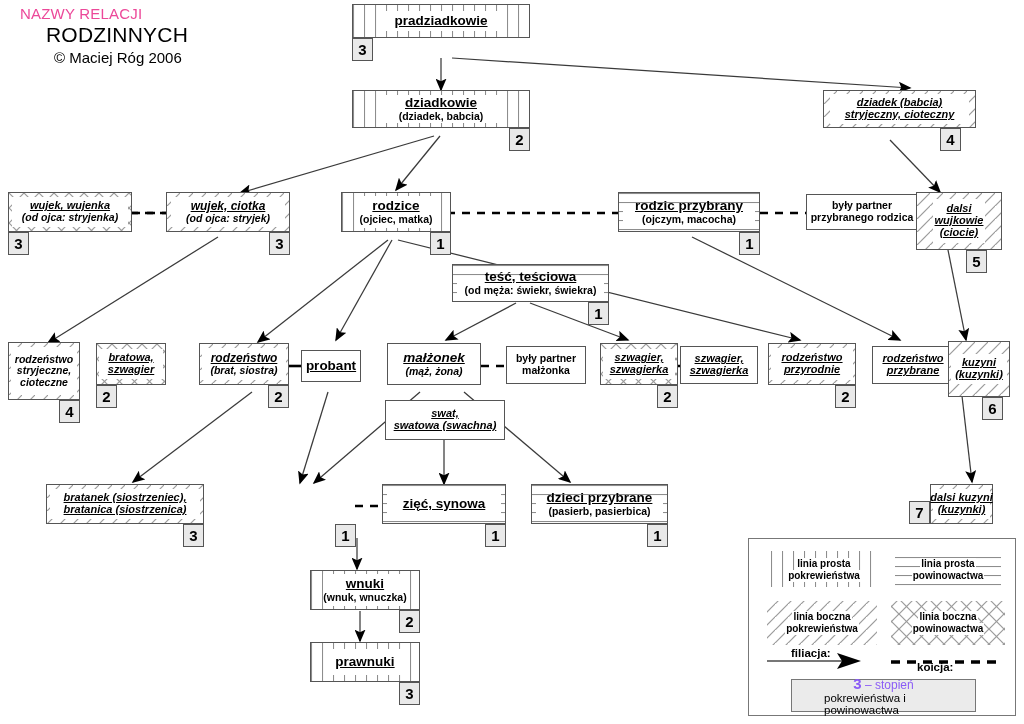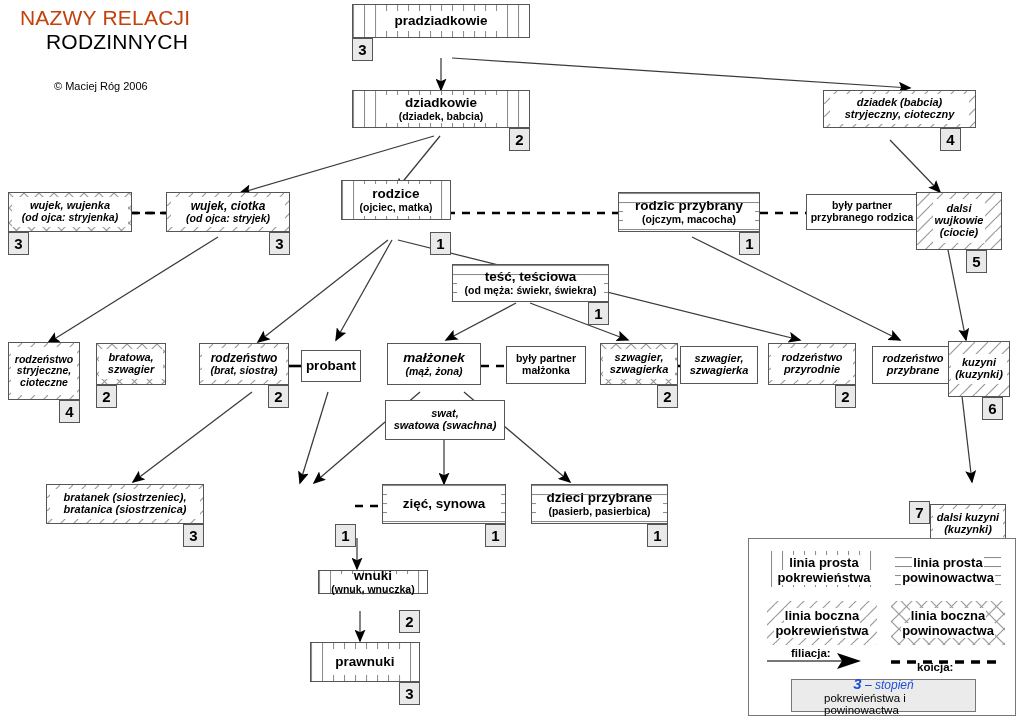--- a/index.html
+++ b/index.html
@@ -4,55 +4,55 @@
 <style>
   html,body{margin:0;padding:0;background:#ffffff;}
   body{
     width:1024px;height:724px;position:relative;overflow:hidden;
     font-family:"Liberation Sans","DejaVu Sans",sans-serif;
   }
   #stage{position:absolute;left:0;top:0;width:1024px;height:724px;}
 
   
   #title-block{position:absolute;left:20px;top:6px;width:300px;}
-  #title-block .t1{font-size:21px;font-weight:400;color:#c2410c;line-height:1.12;letter-spacing:.2px;}
+  #title-block .t1{font-size:15px;font-weight:400;color:#ec4899;line-height:1.12;letter-spacing:.2px;}
   #title-block .t2{font-size:21px;font-weight:400;color:#000;line-height:1.12;letter-spacing:.2px;padding-left:26px;}
-  #title-block .t3{font-size:11px;color:#000;padding-left:34px;padding-top:3px;margin-top:24px;}
+  #title-block .t3{font-size:15px;color:#000;padding-left:34px;padding-top:3px;}
 
   
   .node{position:absolute;box-sizing:border-box;border:1.4px solid #555;background:#fff;
         display:flex;flex-direction:column;align-items:center;justify-content:center;
         text-align:center;z-index:6;}
   .node .nb{position:relative;z-index:2;font-size:13.5px;font-weight:bold;color:#000;line-height:1.08;
-            padding:0 2px;white-space:nowrap;}
+            padding:0 2px;white-space:nowrap;text-decoration:underline;}
   .node .ns{position:relative;z-index:2;font-size:10.5px;font-weight:bold;color:#000;line-height:1.1;
             padding:0 2px;white-space:nowrap;}
   .node .nb.sm{font-size:12px;}
   .node .nb.xsm{font-size:11px;}
   .node.ital .nb,.node.ital .ns{font-style:italic;}
   .node .fill{position:absolute;left:0;top:0;right:0;bottom:0;z-index:0;}
   .node .txtbg{position:absolute;z-index:1;background:#fff;}
 
   
   .deg{position:absolute;box-sizing:border-box;border:1.3px solid #555;background:#e9e9e9;
        font-size:15px;font-weight:bold;color:#000;width:21px;height:23px;
        display:flex;align-items:center;justify-content:center;z-index:9;}
 
   
   #legend{position:absolute;left:748px;top:538px;width:268px;height:178px;
           border:1.6px solid #777;background:#fff;box-sizing:border-box;z-index:12;}
   .lg-cell{position:absolute;box-sizing:border-box;}
-  .lg-txt{position:relative;z-index:3;text-align:right;font-size:13px;font-weight:bold;
+  .lg-txt{position:relative;z-index:3;text-align:right;font-size:10px;font-weight:bold;
           color:#000;line-height:1.18;}
   .lg-txt .w{background:#fff;padding:0 1px;display:inline-block;}
   .lg-txt.it{}
   #deg-legend{position:absolute;left:42px;top:140px;width:185px;height:33px;border:1.3px solid #777;
               background:#ebebeb;box-sizing:border-box;display:flex;flex-direction:column;
               align-items:center;justify-content:center;z-index:13;}
-  #deg-legend .l1{font-size:12px;color:#1d4ed8;font-style:italic;}
+  #deg-legend .l1{font-size:12px;color:#8b5cf6;}
   #deg-legend .l1 b{font-size:15px;}
   #deg-legend .l2{font-size:11.5px;color:#000;margin-left:32px;}
   .lbl-small{position:absolute;font-size:11.5px;font-weight:bold;color:#000;z-index:14;}
   svg.overlay{position:absolute;left:0;top:0;width:1024px;height:724px;z-index:3;pointer-events:none;}
   svg.legend-svg{position:absolute;left:0;top:0;width:268px;height:178px;z-index:11;}
 </style>
 </head>
 <body>
 
 <div id="stage">
@@ -192,21 +192,21 @@
   <div class="node ital" style="left:166px;top:192px;width:124px;height:40px;">
     <div class="fill"><svg width="100%" height="100%">
           <rect width="100%" height="100%" fill="url(#pDiag)"></rect>
         </svg></div>
     <div class="txtbg" style="left:4px;right:4px;top:4px;bottom:4px;"></div>
     <div class="nb sm">wujek, ciotka</div>
     <div class="ns">(od ojca: stryjek)</div>
   </div>
   <div class="deg" style="left:269px;top:232px;">3</div>
 
-  <div class="node" style="left:341px;top:180px;width:110px;height:40px;">
+  <div class="node" style="left:341px;top:192px;width:110px;height:40px;">
     <div class="fill"><svg width="100%" height="100%">
           <rect width="100%" height="100%" fill="url(#pVert)"></rect>
         </svg></div>
     <div class="txtbg" style="left:18px;right:18px;top:3px;bottom:3px;"></div>
     <div class="nb">rodzice</div>
     <div class="ns">(ojciec, matka)</div>
   </div>
   <div class="deg" style="left:430px;top:232px;">1</div>
 
   <div class="node" style="left:618px;top:192px;width:142px;height:40px;">
@@ -359,31 +359,31 @@
   <div class="node" style="left:531px;top:484px;width:137px;height:40px;">
     <div class="fill"><svg width="100%" height="100%">
           <rect width="100%" height="100%" fill="url(#pHorz)"></rect>
         </svg></div>
     <div class="txtbg" style="left:4px;right:4px;top:16px;bottom:3px;"></div>
     <div class="nb">dzieci przybrane</div>
     <div class="ns">(pasierb, pasierbica)</div>
   </div>
   <div class="deg" style="left:647px;top:524px;">1</div>
 
-  <div class="node ital" style="left:930px;top:484px;width:76px;height:40px;margin-top:20px;">
+  <div class="node ital" style="left:930px;top:484px;width:63px;height:40px;">
     <div class="fill"><svg width="100%" height="100%">
           <rect width="100%" height="100%" fill="url(#pDiag)"></rect>
         </svg></div>
     <div class="txtbg" style="left:2px;right:2px;top:4px;bottom:4px;"></div>
     <div class="nb xsm">dalsi kuzyni</div>
     <div class="nb xsm">(kuzynki)</div>
   </div>
   <div class="deg" style="left:909px;top:501px;">7</div>
 
-  <div class="node" style="left:318px;top:570px;width:110px;height:24px;">
+  <div class="node" style="left:310px;top:570px;width:110px;height:40px;">
     <div class="fill"><svg width="100%" height="100%">
           <rect width="100%" height="100%" fill="url(#pVert)"></rect>
         </svg></div>
     <div class="txtbg" style="left:12px;right:12px;top:3px;bottom:3px;"></div>
     <div class="nb">wnuki</div>
     <div class="ns">(wnuk, wnuczka)</div>
   </div>
   <div class="deg" style="left:399px;top:610px;">2</div>
 
   <div class="node" style="left:310px;top:642px;width:110px;height:40px;">

